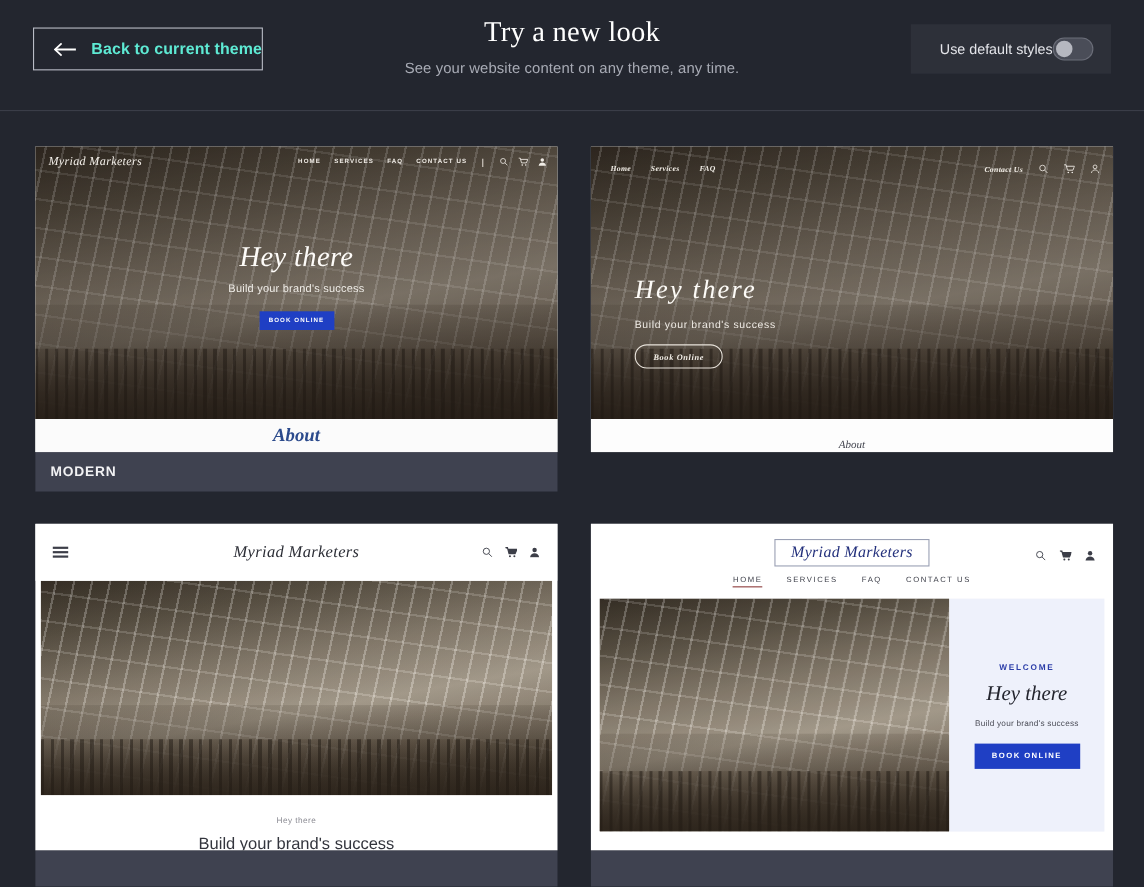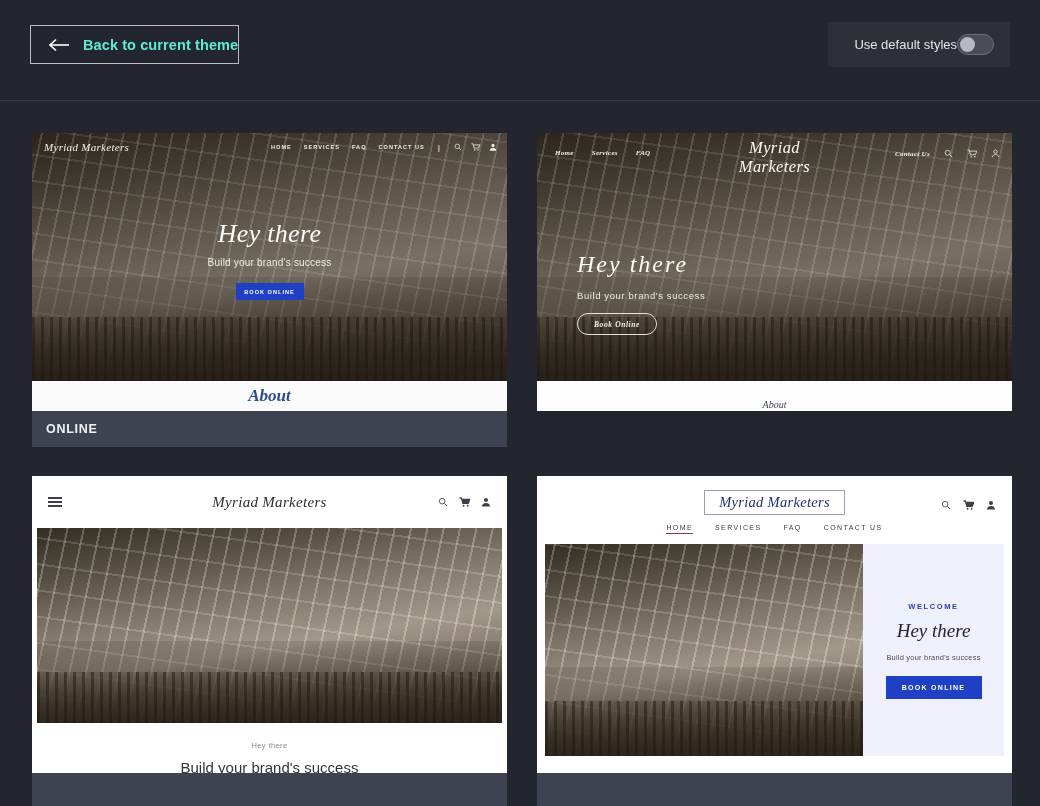--- a/index.html
+++ b/index.html
@@ -247,20 +247,24 @@
   <div class="back-btn">
     <span class="arrow">
       <svg width="21" height="14" viewBox="0 0 21 14">
         <path d="M1 7h19" stroke="#ffffff" stroke-width="1.6" fill="none"></path>
         <path d="M7 1.5L1 7l6 5.5" stroke="#ffffff" stroke-width="1.6" fill="none"></path>
       </svg>
     </span>
     <span class="blabel">Back to current theme</span>
   </div>
 
+  <div class="title-wrap">
+    <div class="main-title">Try a new look</div>
+    <div class="sub-title">See your website content on any theme, any time.</div>
+  </div>
 
   <div class="toggle-box">
     <span class="toggle-label">Use default styles</span>
     <span class="switch">
       <span class="knob"></span>
     </span>
   </div>
 </div>
 
 <div class="grid">
@@ -309,35 +313,31 @@
           <div class="h1">Hey there</div>
           <div class="h2">Build your brand's success</div>
           <div class="btn">BOOK ONLINE</div>
         </div>
       </div>
 
       <div class="about-strip">
         <span class="about">About</span>
       </div>
     </div>
-    <div class="card-label">ONLINE</div>
+    <div class="card-label">MODERN</div>
   </div>
 
   <div class="card c2">
     <div class="card-body">
       <div class="hero">
         <div class="photo">
             <div class="crowd"></div>
           </div>
         <div class="dim"></div>
 
-        <div class="logo2">
-          <div>Myriad</div>
-          <div>Marketers</div>
-        </div>
 
         <div class="nav">
           <span class="navleft">
             <span class="nlink">Home</span>
             <span class="nlink">Services</span>
             <span class="nlink">FAQ</span>
           </span>
           <span class="navright">
             <span class="nlink">Contact Us</span>
             <span>

